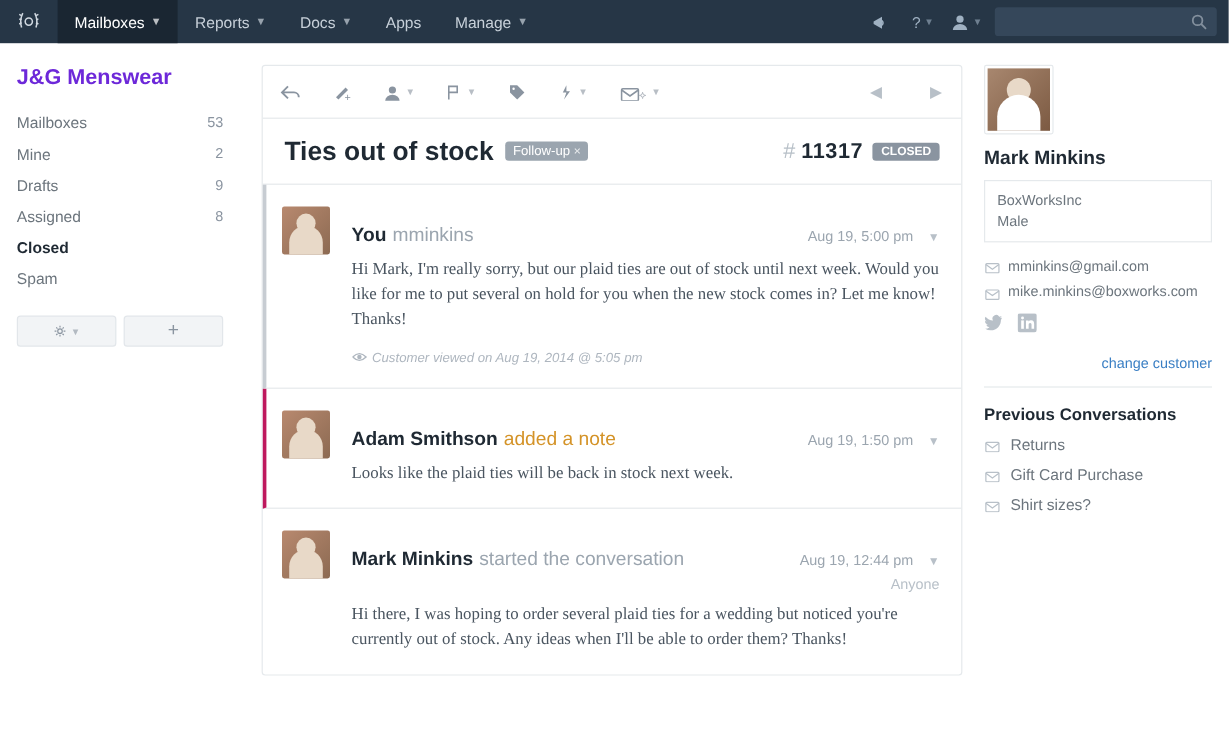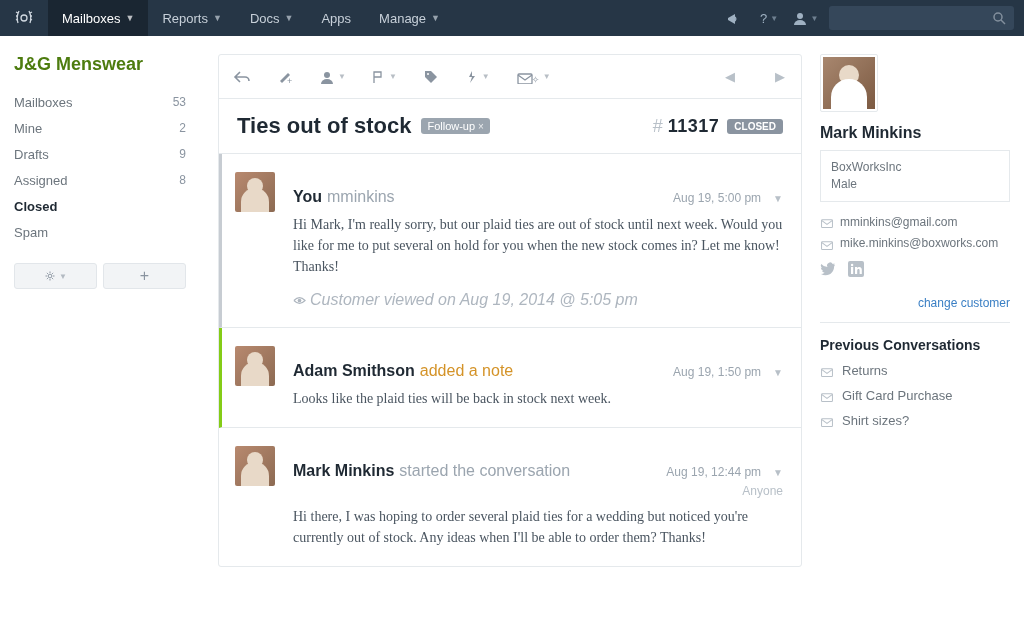--- a/index.html
+++ b/index.html
@@ -13,21 +13,21 @@
 .nav-item.active { background:#1a2632; color:#fff; }
 .nav-item .caret { margin-left:5px; font-size:9px; opacity:.7; }
 .nav-spacer { flex:1; }
 .nav-icon { width:36px; height:36px; display:flex; align-items:center; justify-content:center; cursor:pointer; }
 .search-box { width:185px; height:24px; background:#35475a; border-radius:3px; margin:0 10px 0 6px; display:flex; align-items:center; justify-content:flex-end; padding-right:8px; }
 .search-box svg { width:14px; height:14px; opacity:.5; }
 
 
 .layout { display:flex; height:592px; }
 .sidebar { width:200px; padding:18px 14px 0 14px; }
-.mailbox-title { font-size:18px; font-weight:600; color:#4d7c0f; margin-bottom:14px; }
+.mailbox-title { font-size:18px; font-weight:600; color:#6d28d9; margin-bottom:14px; }
 .folder { display:flex; justify-content:space-between; align-items:center; height:26px; color:#6c757d; cursor:pointer; font-size:13px; }
 .folder.active { color:#1f2933; font-weight:600; }
 .folder .count { font-size:12px; color:#8a94a0; }
 .sidebar-actions { display:flex; gap:6px; margin-top:18px; }
 .sidebar-btn { flex:1; height:26px; background:#f2f4f6; border:1px solid #e2e6ea; border-radius:3px; display:flex; align-items:center; justify-content:center; cursor:pointer; color:#8a94a0; }
 
 
 .main { flex:1; padding:18px 0 0 18px; min-width:0; }
 .conv-box { border:1px solid #e5e9ec; border-radius:3px; background:#fff; }
 .toolbar { height:44px; border-bottom:1px solid #e5e9ec; display:flex; align-items:center; padding:0 14px; gap:26px; }
@@ -41,34 +41,34 @@
 .tag-chip .x { margin-left:3px; font-size:10px; opacity:.8; }
 .conv-header-right { margin-left:auto; display:flex; align-items:center; gap:8px; }
 .conv-num { color:#b8c0c8; font-size:18px; }
 .conv-num b { color:#1f2933; font-weight:700; letter-spacing:.5px; }
 .status-chip { background:#8a94a0; color:#fff; font-size:10px; padding:2px 7px; border-radius:3px; font-weight:600; }
 
 .thread { }
 .msg { border-bottom:1px solid #e5e9ec; padding:18px 18px 18px 16px; display:flex; position:relative; }
 .msg:last-child { border-bottom:none; }
 .msg.reply { border-left:3px solid #c7ccd2; padding-left:13px; }
-.msg.note { border-left:3px solid #84cc16; padding-left:13px; }
+.msg.note { border-left:3px solid #be185d; padding-left:13px; }
 .avatar { width:40px; height:40px; border-radius:2px; margin-right:18px; flex:none; background:linear-gradient(135deg,#b8896f,#8c6a52); position:relative; overflow:hidden; }
 .avatar::after { content:''; position:absolute; bottom:-4px; left:50%; transform:translateX(-50%); width:28px; height:28px; border-radius:50% 50% 0 0; background:#e8d9c8; }
 .avatar::before { content:''; position:absolute; top:6px; left:50%; transform:translateX(-50%); width:16px; height:16px; border-radius:50%; background:#e8d9c8; }
 .msg-body { flex:1; min-width:0;margin-top:16px; }
 .msg-head { display:flex; align-items:baseline; margin-bottom:8px; }
 .msg-author { font-size:16px; color:#1f2933; font-weight:600; }
 .msg-action { font-size:16px; color:#9ba5af; margin-left:5px; }
 .msg-action.note-a { color:#d49328; }
 .msg-time { margin-left:auto; color:#9ba5af; font-size:12px; }
 .msg-menu { margin-left:12px; color:#b8c0c8; font-size:10px; cursor:pointer; }
 .msg-text { font-size:14px; color:#4a5560; line-height:1.5;font-family:Liberation Serif, serif; }
 .msg-sub { color:#b8c0c8; font-size:12px; text-align:right; margin-top:-4px; margin-bottom:8px; }
-.viewed { margin-top:14px; color:#aeb6bf; font-style:italic; font-size:16px; }
+.viewed { margin-top:14px; color:#aeb6bf; font-style:italic; font-size:11px; }
 .viewed svg { vertical-align:-2px; margin-right:4px; }
 
 
 .rightcol { width:222px; padding:18px 14px 0 18px; }
 .cust-photo { width:58px; height:58px; border:1px solid #e5e9ec; padding:2px; border-radius:2px; margin-bottom:12px; }
 .cust-photo-inner { width:100%; height:100%; background:linear-gradient(135deg,#a8876f,#7c5a42); position:relative; overflow:hidden; }
 .cust-photo-inner::before { content:''; position:absolute; top:8px; left:50%; transform:translateX(-50%); width:20px; height:20px; border-radius:50%; background:#e8d9c8; }
 .cust-photo-inner::after { content:''; position:absolute; bottom:-6px; left:50%; transform:translateX(-50%); width:36px; height:36px; border-radius:50% 50% 0 0; background:#fff; }
 .cust-name { font-size:16px; font-weight:600; color:#1f2933; margin-bottom:8px; }
 .cust-info { border:1px solid #e5e9ec; padding:8px 10px; font-size:12px; color:#6c757d; margin-bottom:10px; line-height:1.4; }

